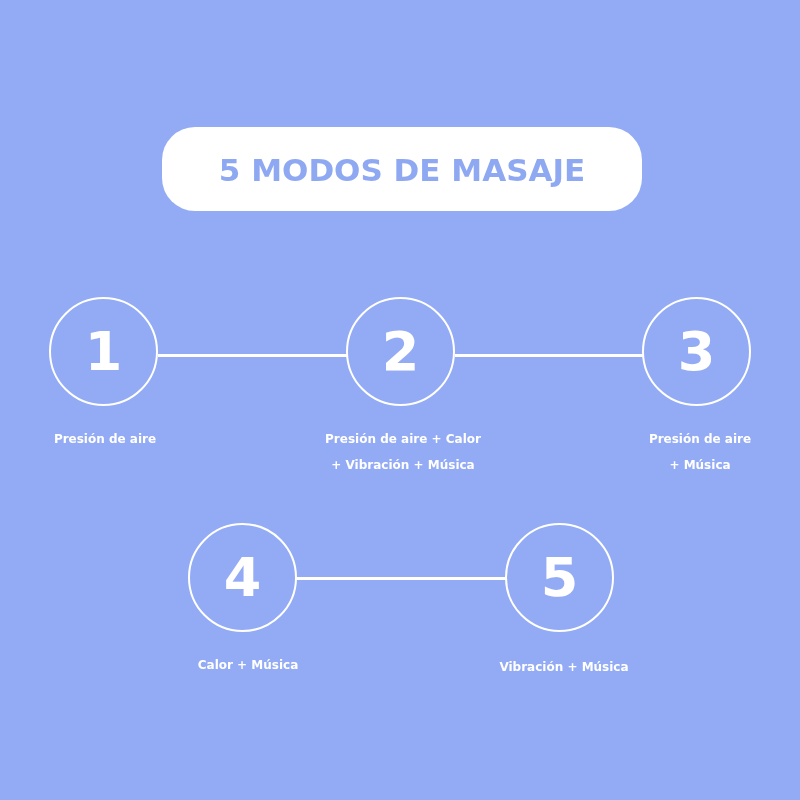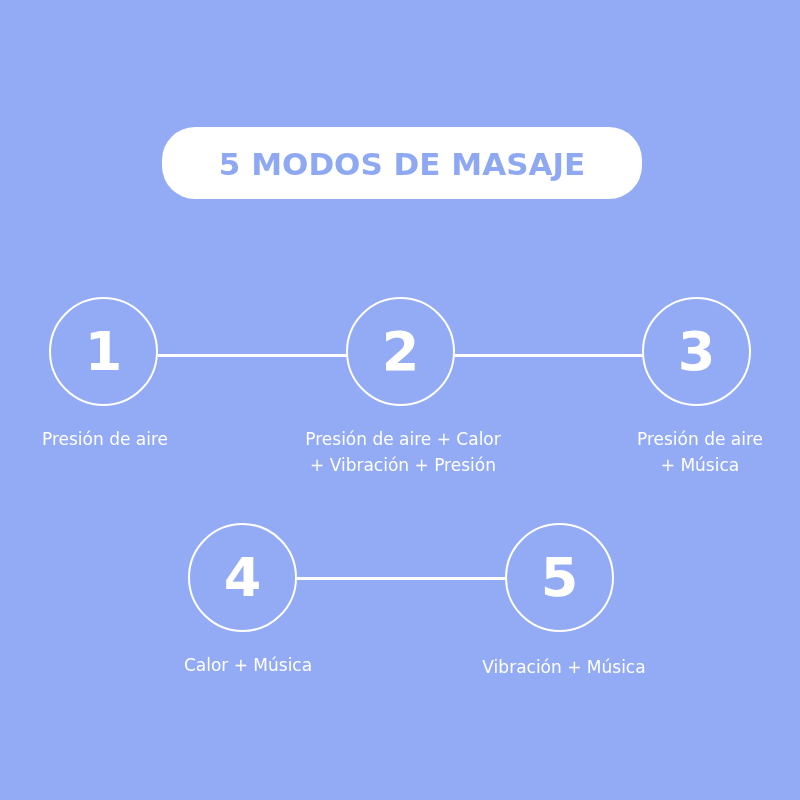--- a/index.html
+++ b/index.html
@@ -12,21 +12,21 @@
       background: #93abf4;
       position: relative;
       overflow: hidden;
       font-family: "DejaVu Sans", "Liberation Sans", sans-serif;
     }
     .title-pill {
       position: absolute;
       left: 162px;
       top: 127px;
       width: 480px;
-      height: 72px;
+      height: 84px;
       background: #ffffff;
       border-radius: 33px;
       display: flex;
       align-items: center;
       justify-content: center;
     }
     .title-text {
       color: #8fa8f2;
       font-family: "DejaVu Sans", sans-serif;
       font-weight: bold;
@@ -56,22 +56,22 @@
       color: #ffffff;
       font-family: "DejaVu Sans", sans-serif;
       font-weight: bold;
       font-size: 54px;
       line-height: 1;
     }
     .step-label {
       position: absolute;
       color: #ffffff;
       font-family: "DejaVu Sans", sans-serif;
-      font-weight: normal;
-      font-size: 17px;
+      font-weight: bold;
+      font-size: 12px;
       line-height: 26px;
       text-align: center;
       white-space: nowrap;
       transform: translateX(-50%);
     }
     .step-label span { display: block; }
   </style>
 </head>
 <body>
 
@@ -89,21 +89,21 @@
 </div>
 <div class="step-label" style="left:105px; top:426px;">
   <span>Presión de aire</span>
 </div>
 
 <div class="step-circle" style="left:346px; top:297px;">
   <span class="step-number">2</span>
 </div>
 <div class="step-label" style="left:403px; top:426px;">
   <span>Presión de aire + Calor</span>
-  <span>+ Vibración + Presión</span>
+  <span>+ Vibración + Música</span>
 </div>
 
 <div class="step-circle" style="left:642px; top:297px;">
   <span class="step-number">3</span>
 </div>
 <div class="step-label" style="left:700px; top:426px;">
   <span>Presión de aire</span>
   <span>+ Música</span>
 </div>
 

